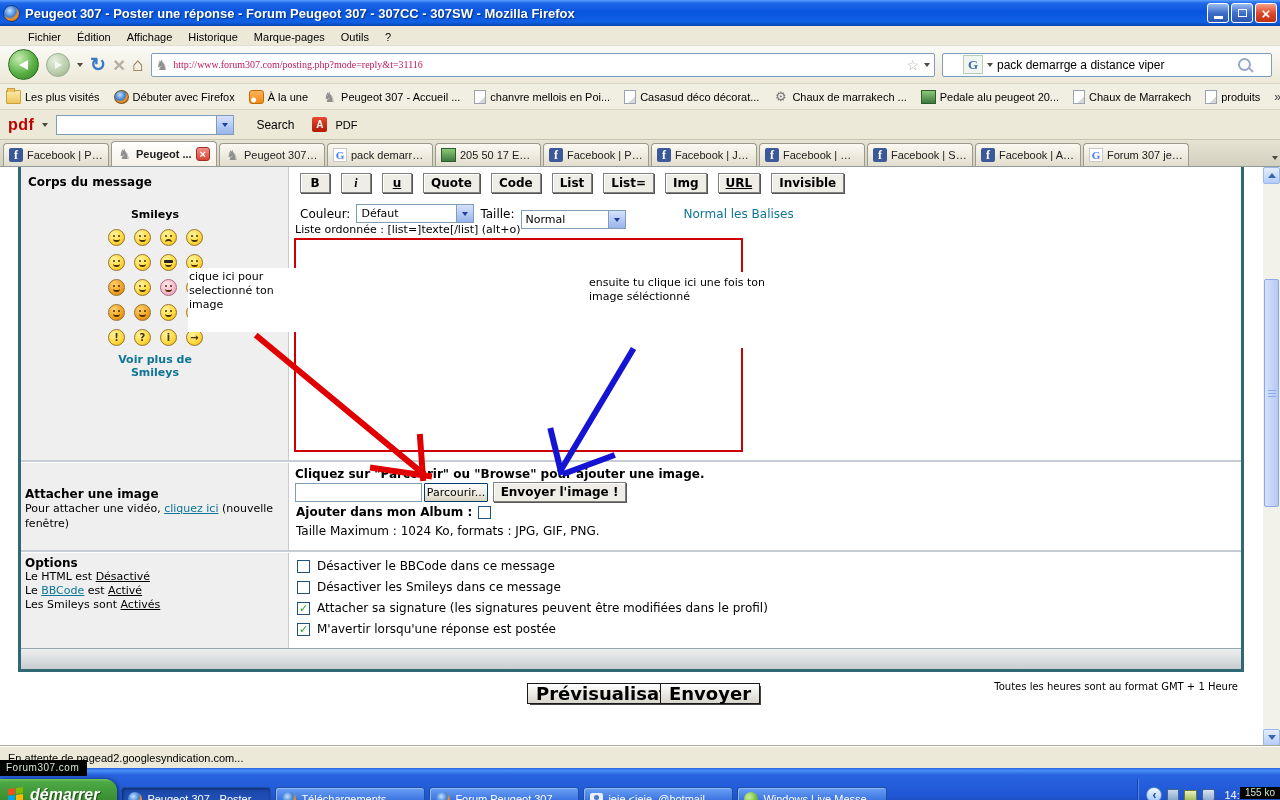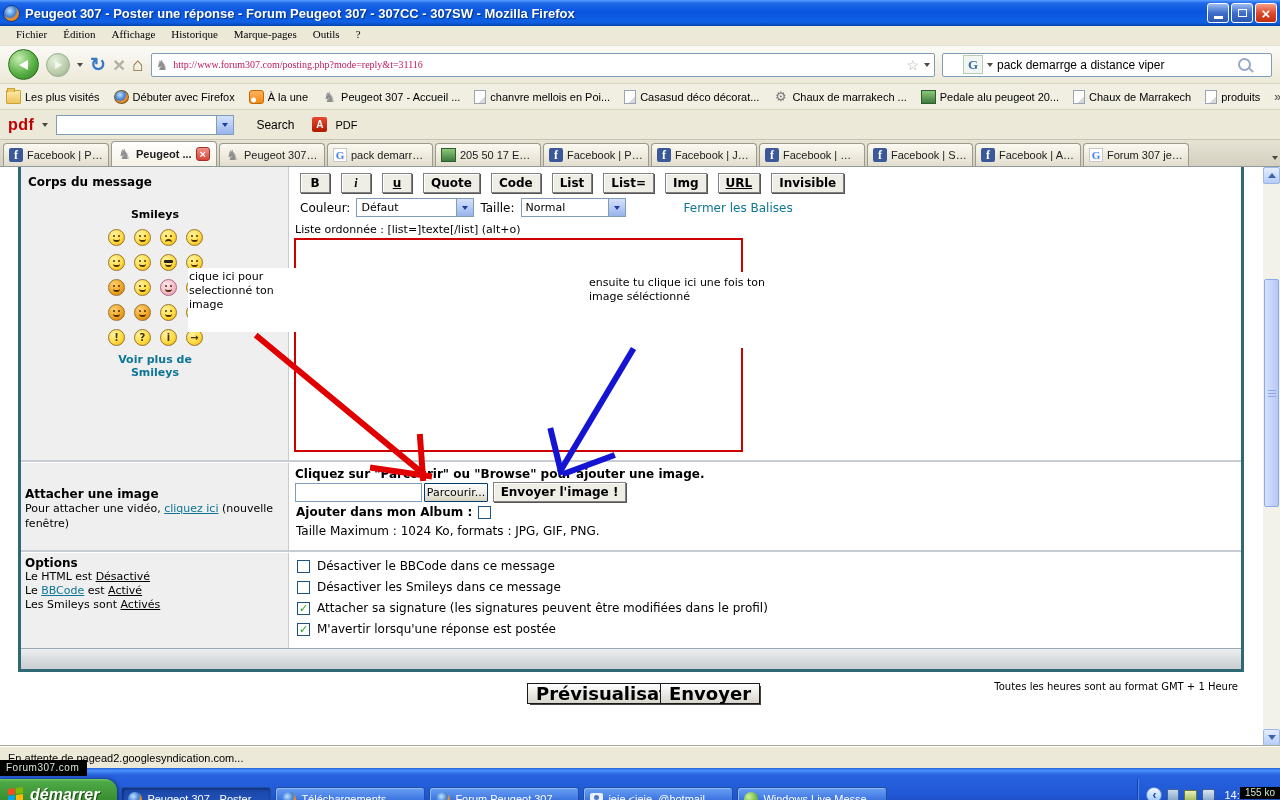--- a/index.html
+++ b/index.html
@@ -18,21 +18,21 @@
   .wbtn{width:22px;height:20px;margin-left:2px;border:1px solid #fff;border-radius:3px;
     background:linear-gradient(#9CBCF2,#3E6EC8 50%,#2C56B0);display:flex;align-items:center;justify-content:center;
     color:#fff;flex:0 0 auto;box-sizing:border-box;}
   .wbtn.close{background:linear-gradient(#F4A088,#E0482A 50%,#C03010);}
   .glyph-min{width:9px;height:3px;background:#fff;margin-top:9px;}
   .glyph-restore{width:9px;height:8px;border:1.5px solid #fff;box-sizing:border-box;}
   .glyph-x::before{content:"×";font-size:15px;font-weight:bold;line-height:1;}
 
   
   .menubar{position:absolute;left:0;top:26px;width:1280px;height:20px;background:#ECE9D8;
-    border-bottom:1px solid #E2DECC;display:flex;align-items:flex-start;padding-left:8px;box-sizing:border-box;font-family:Liberation Serif, serif;}
+    border-bottom:1px solid #E2DECC;display:flex;align-items:flex-end;padding-left:20px;box-sizing:border-box;}
   .menu-item{padding:2px 8px;color:#000;}
 
   
   .navbar{position:absolute;left:0;top:46px;width:1280px;height:38px;
     background:linear-gradient(#FBFAF6,#ECE9D8);border-bottom:1px solid #D8D4C4;
     display:flex;align-items:center;padding:0 8px;box-sizing:border-box;gap:7px;}
   .nav-back{width:31px;height:31px;border-radius:50%;border:1px solid #2E6E20;box-sizing:border-box;
     background:radial-gradient(circle at 35% 30%,#C9EDB2,#58B045 55%,#2E7D24);
     display:flex;align-items:center;justify-content:center;}
   .arrow-left{width:0;height:0;border-top:5px solid transparent;border-bottom:5px solid transparent;border-right:9px solid #fff;}
@@ -143,21 +143,21 @@
   .bb-row{position:absolute;left:300px;top:6px;display:flex;gap:11px;}
   .bb-btn{min-width:30px;height:20px;padding:0 7px;box-sizing:border-box;background:#EFEEE6;
     border:1px solid #808080;box-shadow:inset 1px 1px 0 #fff,1px 1px 0 #555;
     display:flex;align-items:center;justify-content:center;font-weight:bold;font-size:12px;}
   .bb-btn.it{font-style:italic;font-family:"Liberation Serif",serif;}
   .bb-btn.un{text-decoration:underline;}
   .fmt-row{position:absolute;left:300px;top:31px;display:flex;align-items:center;gap:6px;font-size:12px;}
   .xpselect{height:19px;background:#fff;border:1px solid #7F9DB9;display:flex;align-items:center;
     padding-left:4px;box-sizing:border-box;font-size:11px;}
   .sel-couleur{width:118px;}
-  .sel-taille{width:105px;}
+  .sel-taille{width:105px;margin-top:12px;}
   .fermer{margin-left:52px;color:#0E7596;font-size:12px;}
   .hint-line{position:absolute;left:295px;top:56px;font-size:11px;}
   .msg-area{position:absolute;left:294px;top:71px;width:449px;height:214px;border:2px solid #CC0000;background:#fff;box-sizing:border-box;}
 
   .attach-head{position:absolute;left:25px;top:320px;}
   .attach-video{position:absolute;left:25px;top:335px;width:252px;line-height:1.35;}
   .attach-instr{position:absolute;left:295px;top:300px;font-weight:bold;font-size:12px;}
   .file-input{position:absolute;left:295px;top:316px;width:127px;height:19px;background:#fff;
     border:1px solid #7F9DB9;box-sizing:border-box;}
   .xp-btn{border:1px solid #003C74;border-radius:1px;background:linear-gradient(#FFFFFF,#EDEAE0 60%,#D8D2BE);
@@ -472,21 +472,21 @@
           <span class="tri-dd"></span>
         </span>
     </span>
     <span>Taille:</span>
     <span class="xpselect sel-taille">
       <span>Normal</span>
       <span class="ddbtn">
           <span class="tri-dd"></span>
         </span>
     </span>
-    <span class="fermer">Fermer les Balises</span>
+    <span class="fermer">Normal les Balises</span>
   </div>
   <div class="hint-line">Liste ordonnée : [list=]texte[/list] (alt+o)</div>
   <div class="msg-area"></div>
 
   <div class="attach-head h-forum">Attacher une image</div>
   <div class="attach-video"><span>Pour attacher une vidéo, </span><span class="ulink">cliquez ici</span><span> (nouvelle fenêtre)</span></div>
   <div class="attach-instr">Cliquez sur "Parcourir" ou "Browse" pour ajouter une image.</div>
   <div class="file-input"></div>
   <div class="xp-btn browse-btn">Parcourir...</div>
   <div class="upload-btn">Envoyer l'image !</div>

